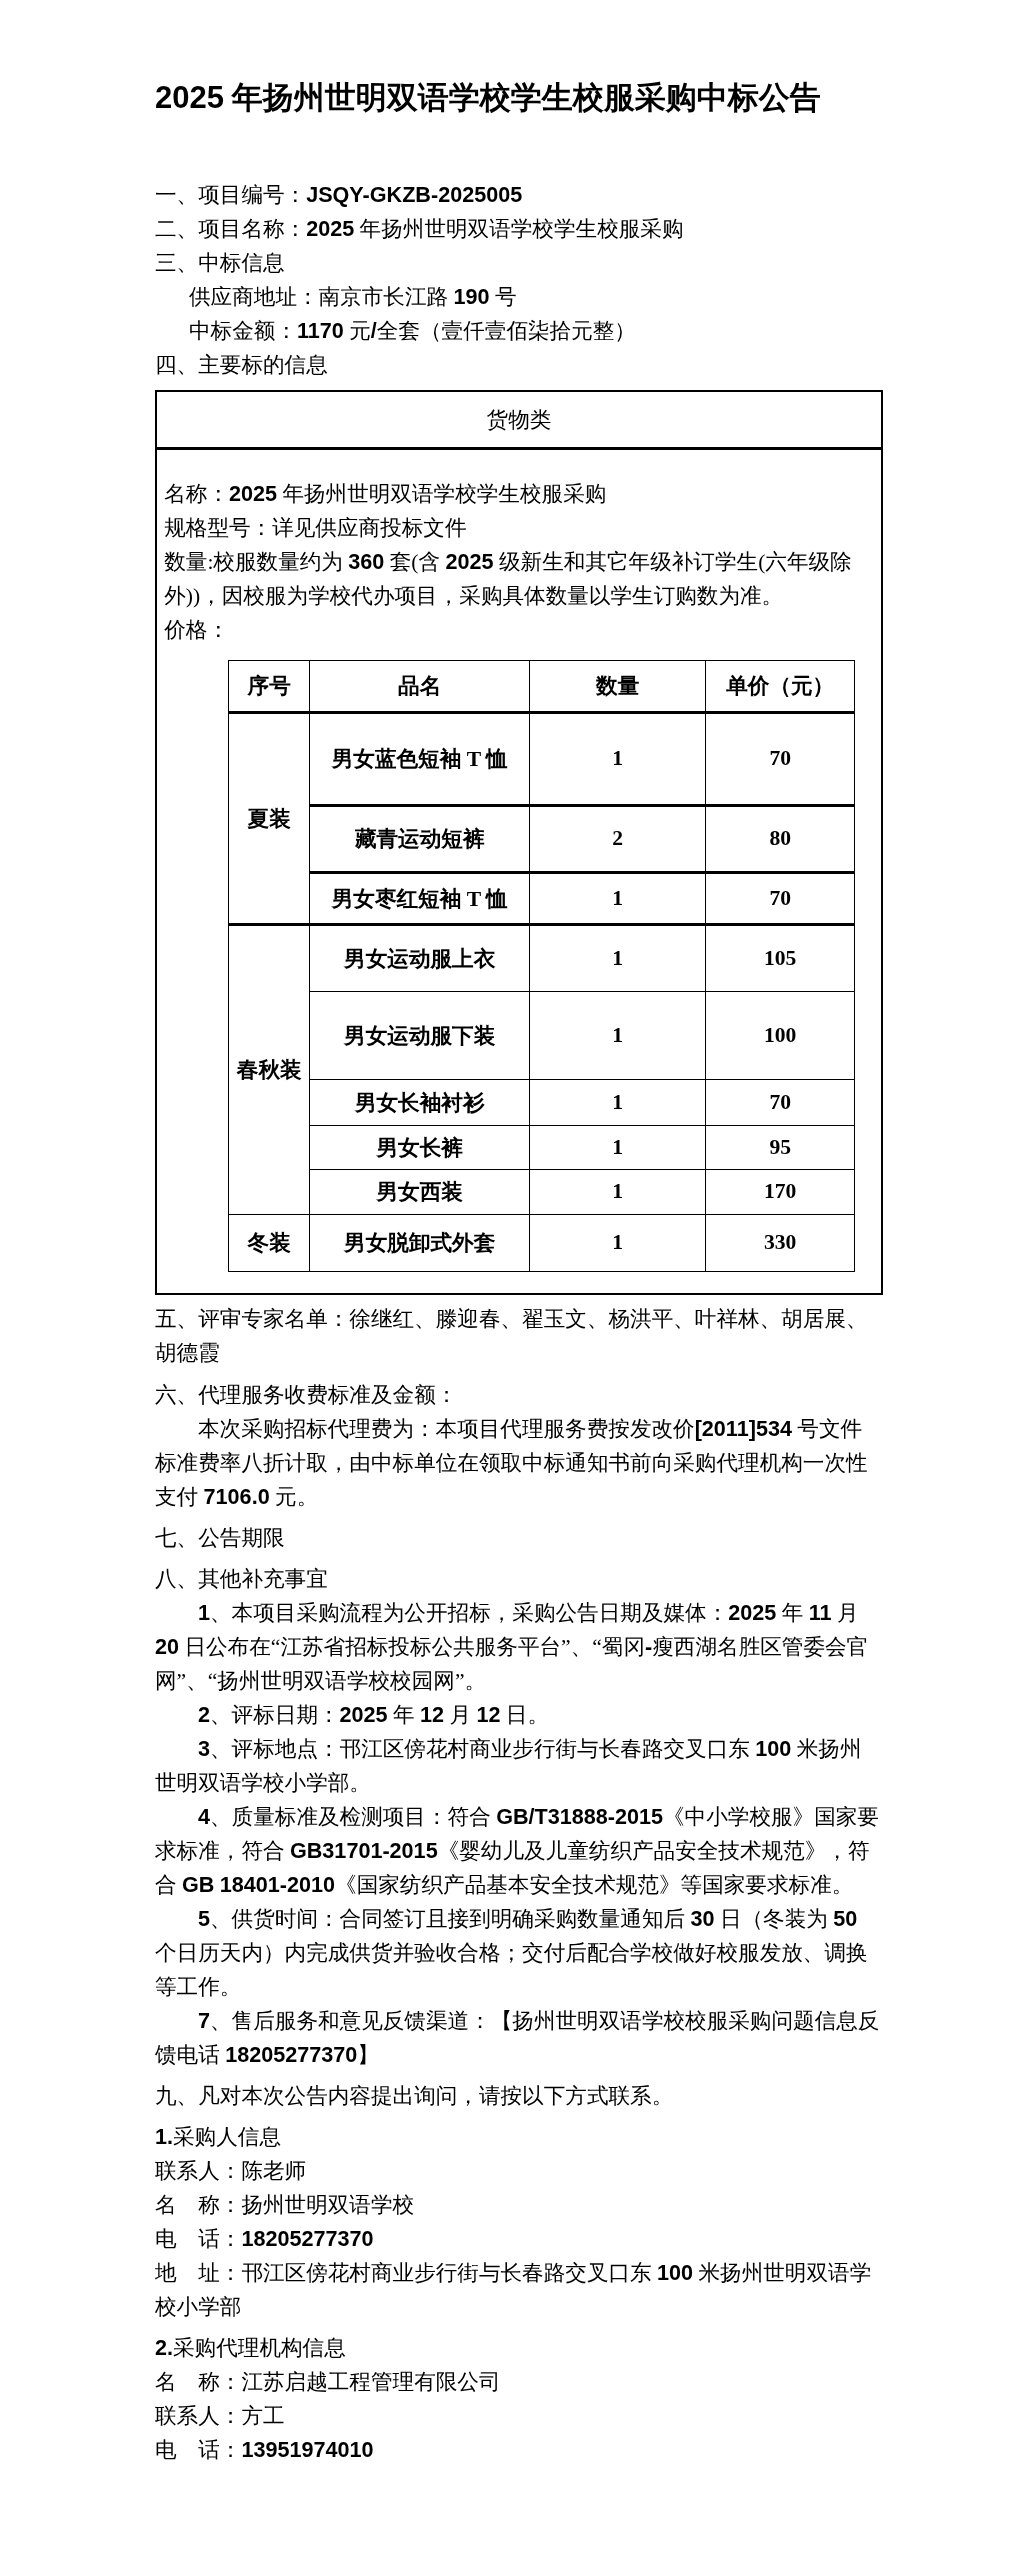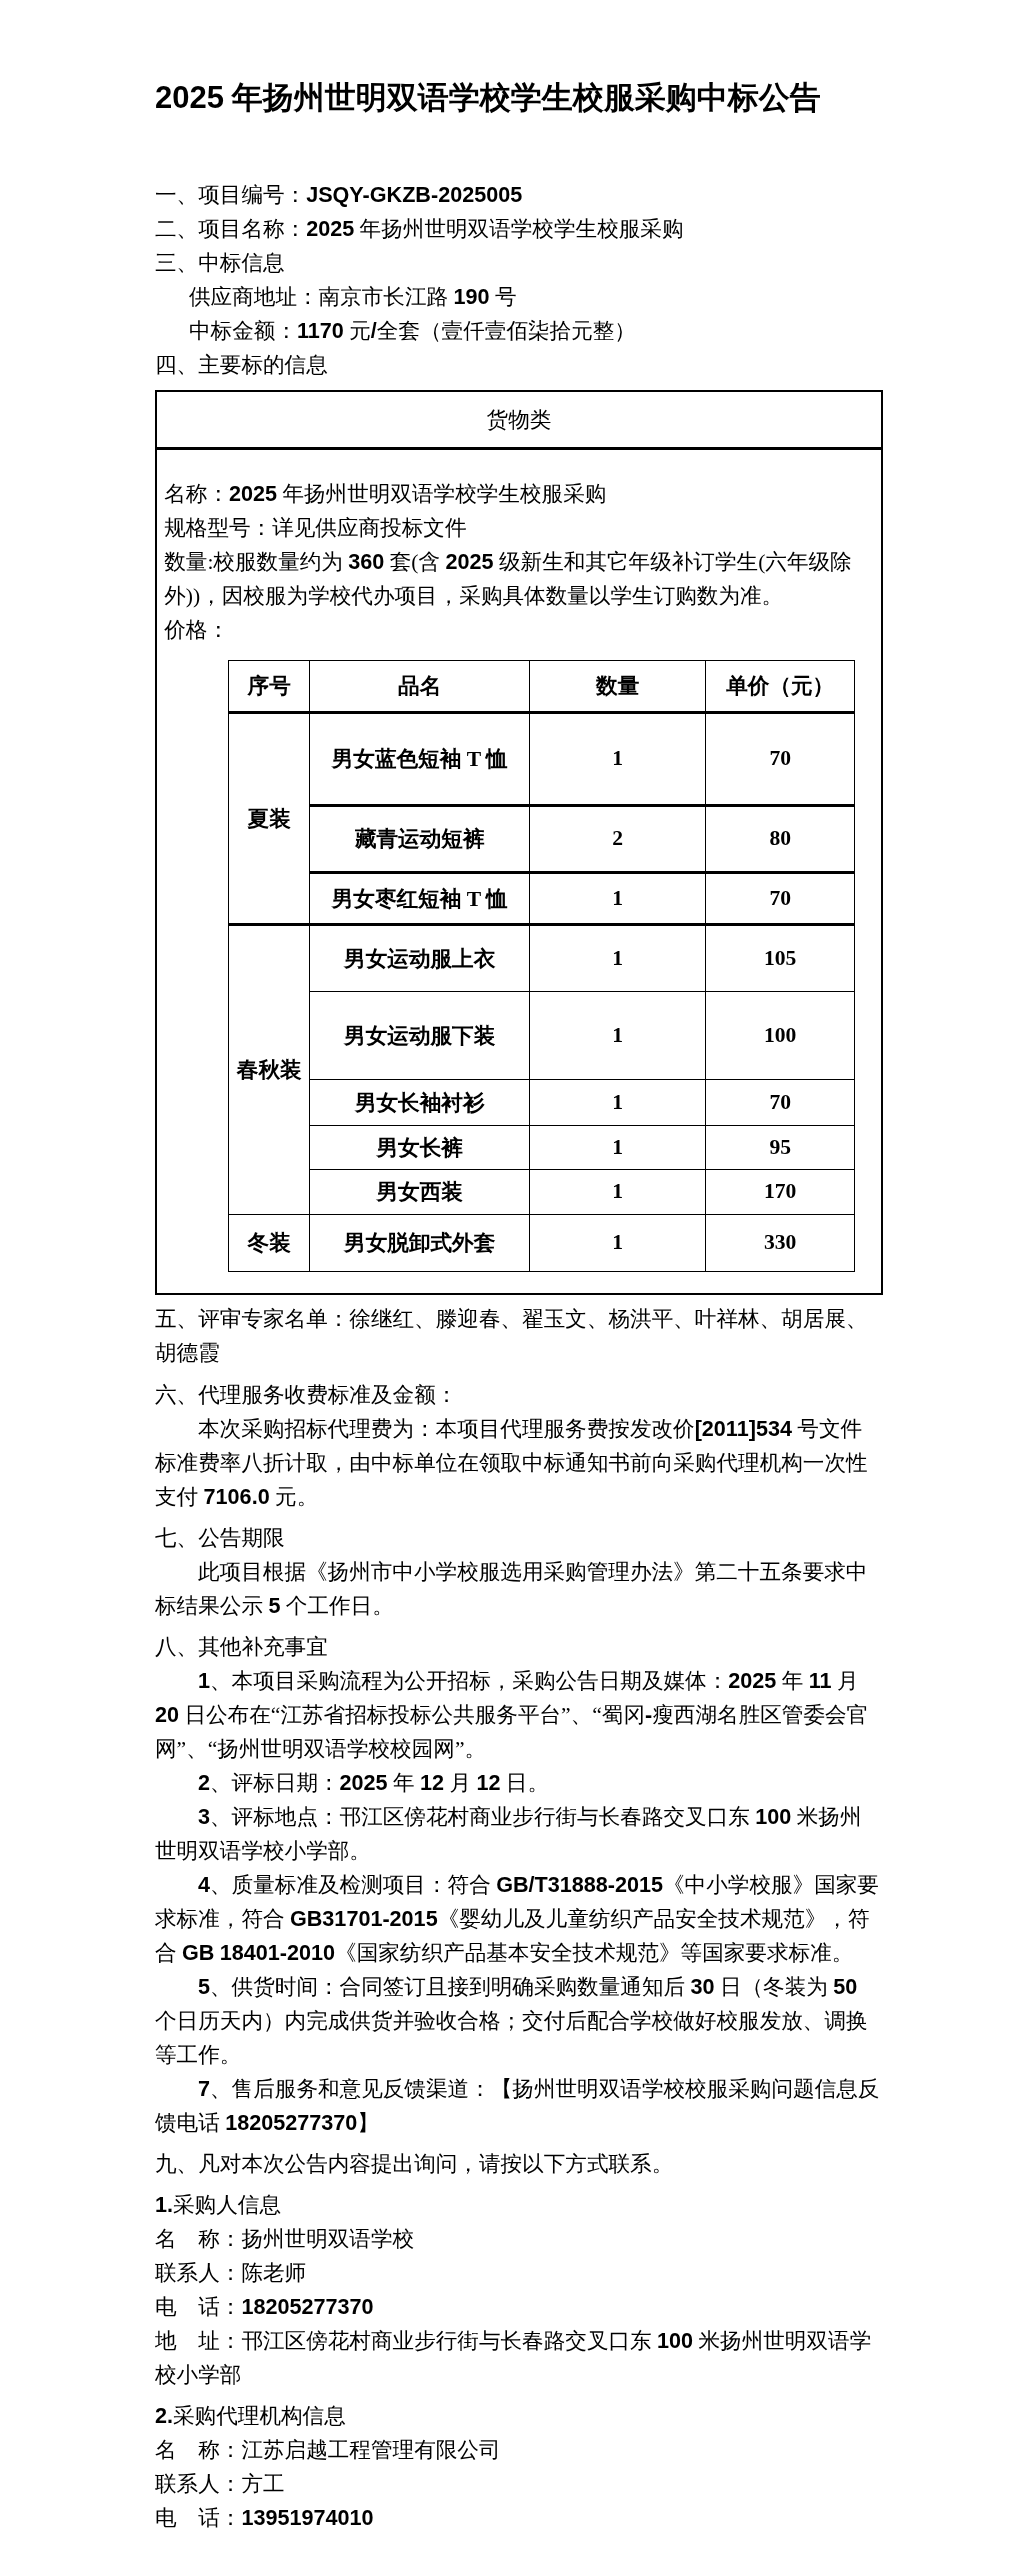--- a/index.html
+++ b/index.html
@@ -134,33 +134,32 @@
           </tr>
         </tbody>
       </table>
     </div>
   </div>
 
   <div class="line sec">五、评审专家名单：徐继红、滕迎春、翟玉文、杨洪平、叶祥林、胡居展、胡德霞</div>
   <div class="line sec">六、代理服务收费标准及金额：</div>
   <div class="line pind">本次采购招标代理费为：本项目代理服务费按发改价<span class="latin">[2011]534</span> 号文件标准费率八折计取，由中标单位在领取中标通知书前向采购代理机构一次性支付 <span class="latin">7106.0</span> 元。</div>
   <div class="line sec">七、公告期限</div>
-  <div class="line pind">此项目根据《扬州市中小学校服选用采购管理办法》第二十五条要求中标结果公示 <span class="latin">5</span> 个工作日。</div>
   <div class="line sec">八、其他补充事宜</div>
   <div class="line pind"><span class="latin">1</span>、本项目采购流程为公开招标，采购公告日期及媒体：<span class="latin">2025</span> 年 <span class="latin">11</span> 月 <span class="latin">20</span> 日公布在“江苏省招标投标公共服务平台”、“蜀冈<span class="latin">-</span>瘦西湖名胜区管委会官网”、“扬州世明双语学校校园网”。</div>
   <div class="line pind"><span class="latin">2</span>、评标日期：<span class="latin">2025</span> 年 <span class="latin">12</span> 月 <span class="latin">12</span> 日。</div>
   <div class="line pind"><span class="latin">3</span>、评标地点：邗江区傍花村商业步行街与长春路交叉口东 <span class="latin">100</span> 米扬州世明双语学校小学部。</div>
   <div class="line pind"><span class="latin">4</span>、质量标准及检测项目：符合 <span class="latin">GB/T31888-2015</span>《中小学校服》国家要求标准，符合 <span class="latin">GB31701-2015</span>《婴幼儿及儿童纺织产品安全技术规范》，符合 <span class="latin">GB</span> <span class="latin">18401-2010</span>《国家纺织产品基本安全技术规范》等国家要求标准。</div>
   <div class="line pind"><span class="latin">5</span>、供货时间：合同签订且接到明确采购数量通知后 <span class="latin">30</span> 日（冬装为 <span class="latin">50</span> 个日历天内）内完成供货并验收合格；交付后配合学校做好校服发放、调换等工作。</div>
   <div class="line pind"><span class="latin">7</span>、售后服务和意见反馈渠道：【扬州世明双语学校校服采购问题信息反馈电话 <span class="latin">18205277370</span>】</div>
   <div class="line sec">九、凡对本次公告内容提出询问，请按以下方式联系。</div>
 
   <div class="line sec"><span class="latin">1.</span>采购人信息</div>
+  <div class="line">联系人：陈老师</div>
   <div class="line">名　称：扬州世明双语学校</div>
-  <div class="line">联系人：陈老师</div>
   <div class="line">电　话：<span class="latin">18205277370</span></div>
   <div class="line">地　址：邗江区傍花村商业步行街与长春路交叉口东 <span class="latin">100</span> 米扬州世明双语学校小学部</div>
 
   <div class="line sec"><span class="latin">2.</span>采购代理机构信息</div>
   <div class="line">名　称：江苏启越工程管理有限公司</div>
   <div class="line">联系人：方工</div>
   <div class="line">电　话：<span class="latin">13951974010</span></div>
 
 </div>
 

